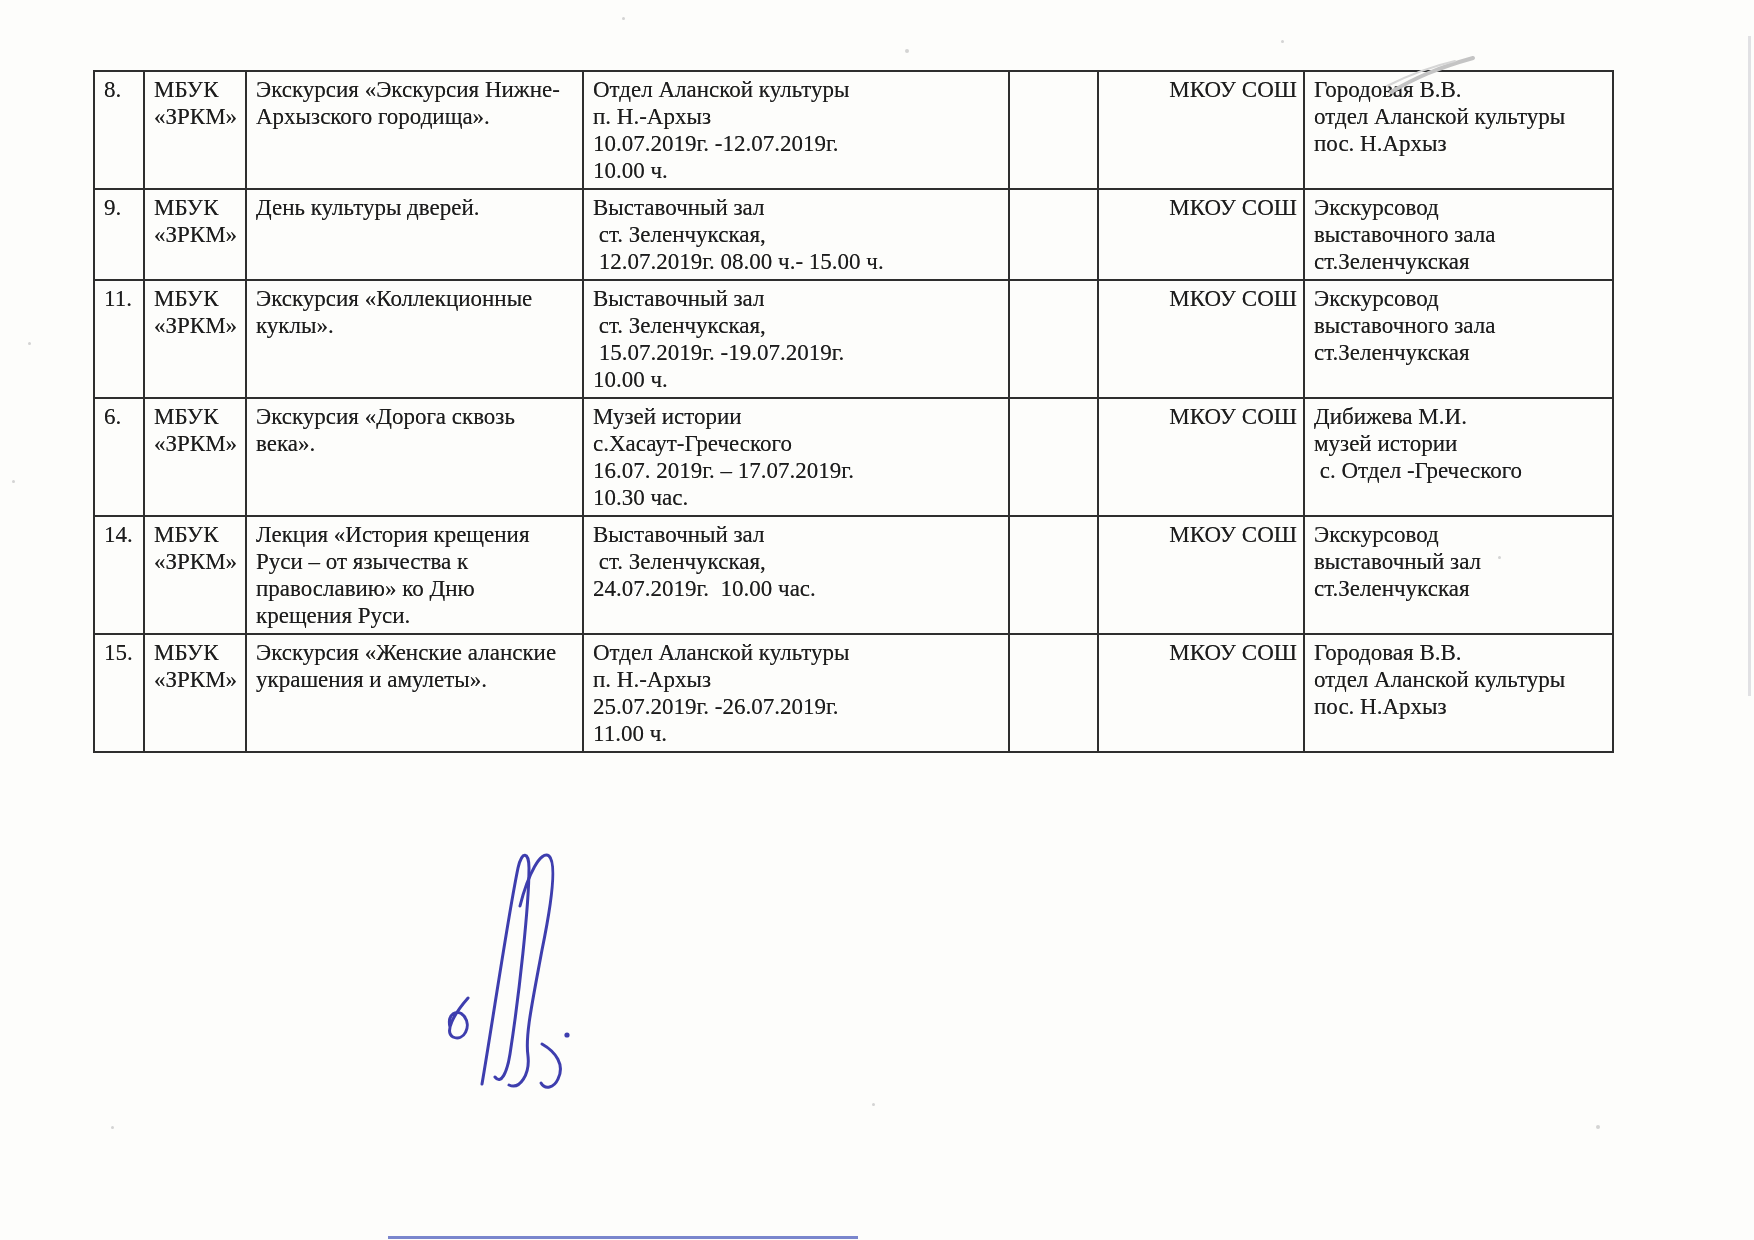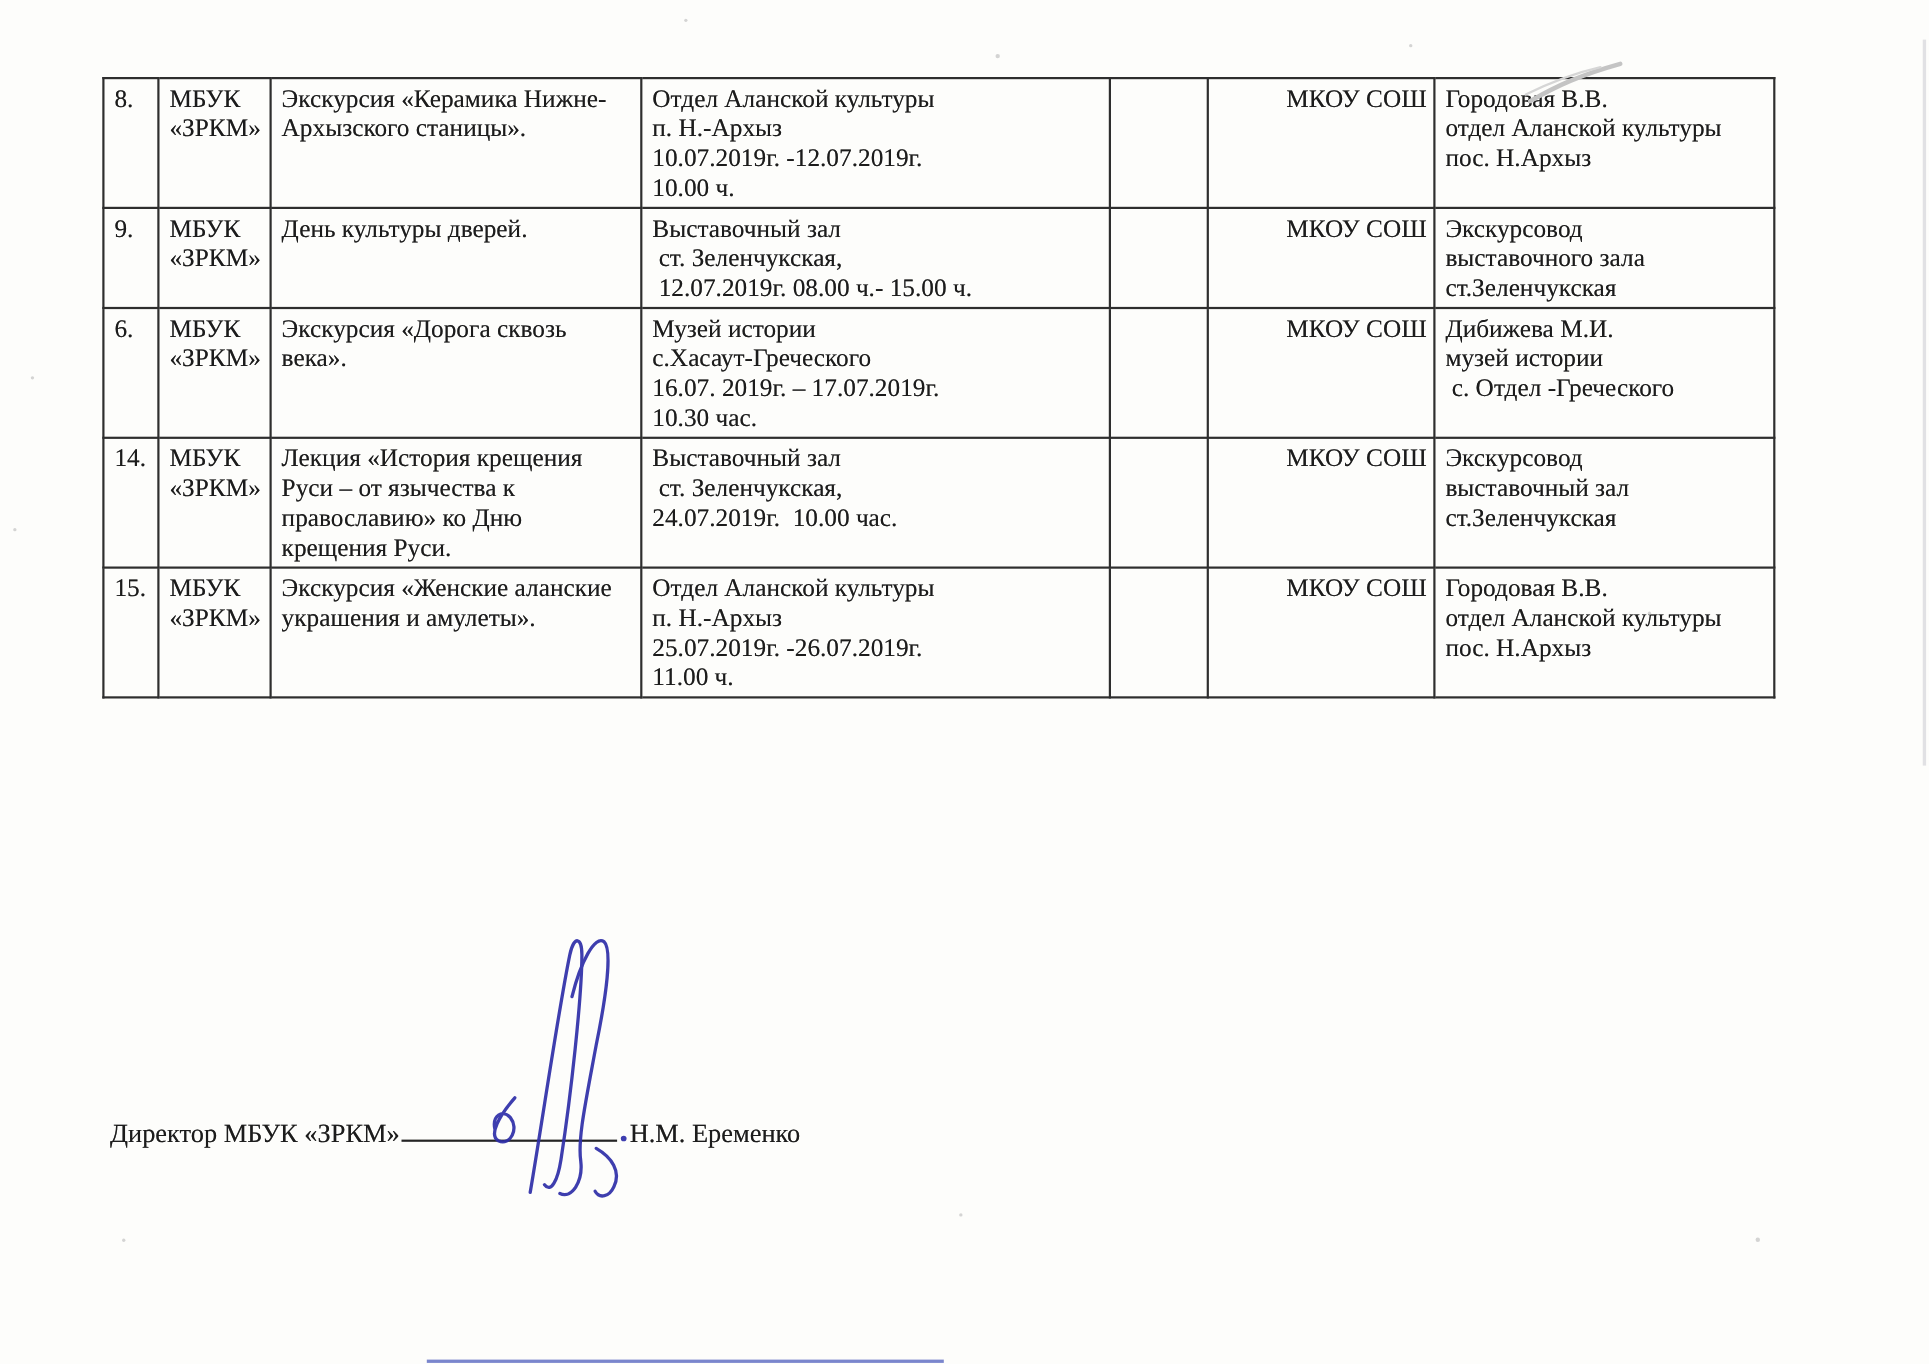--- a/index.html
+++ b/index.html
@@ -75,39 +75,54 @@
       <col style="width:426px">
       <col style="width:89px">
       <col style="width:206px">
       <col style="width:309px">
     </colgroup>
     <tbody>
         <tr>
           <td class="c-num">8.</td>
           <td class="c-org">МБУК
 «ЗРКМ»</td>
-          <td class="c-event">Экскурсия «Керамика Нижне-Архызского станицы».</td>
+          <td class="c-event">Экскурсия «Экскурсия Нижне-Архызского городища».</td>
           <td class="c-venue">Отдел Аланской культуры
 п. Н.-Архыз
 10.07.2019г. -12.07.2019г.
 10.00 ч.</td>
           <td class="c-note"></td>
           <td class="c-audience">МКОУ СОШ</td>
           <td class="c-responsible">Городовая В.В.
 отдел Аланской культуры
 пос. Н.Архыз</td>
         </tr>
         <tr>
           <td class="c-num">9.</td>
           <td class="c-org">МБУК
 «ЗРКМ»</td>
           <td class="c-event">День культуры дверей.</td>
           <td class="c-venue">Выставочный зал
  ст. Зеленчукская,
  12.07.2019г. 08.00 ч.- 15.00 ч.</td>
+          <td class="c-note"></td>
+          <td class="c-audience">МКОУ СОШ</td>
+          <td class="c-responsible">Экскурсовод
+выставочного зала
+ст.Зеленчукская</td>
+        </tr>
+        <tr>
+          <td class="c-num">11.</td>
+          <td class="c-org">МБУК
+«ЗРКМ»</td>
+          <td class="c-event">Экскурсия «Коллекционные куклы».</td>
+          <td class="c-venue">Выставочный зал
+ ст. Зеленчукская,
+ 15.07.2019г. -19.07.2019г.
+10.00 ч.</td>
           <td class="c-note"></td>
           <td class="c-audience">МКОУ СОШ</td>
           <td class="c-responsible">Экскурсовод
 выставочного зала
 ст.Зеленчукская</td>
         </tr>
         <tr>
           <td class="c-num">6.</td>
           <td class="c-org">МБУК
 «ЗРКМ»</td>
@@ -152,23 +167,20 @@
 пос. Н.Архыз</td>
         </tr>
       </tbody>
   </table>
 
   <svg class="pencil-svg" width="95" height="45" viewBox="0 0 95 45">
     <path d="M6,40 C30,26 52,16 88,6" fill="none" stroke="var(--pencil)" stroke-width="4" stroke-linecap="round"></path>
     <path d="M2,34 C26,22 48,14 70,9" fill="none" stroke="#d6d6d6" stroke-width="2" stroke-linecap="round"></path>
   </svg>
 
-  <div class="footer">
-    <span class="f-title">Директор МБУК «ЗРКМ»</span><span class="f-line"></span><span class="f-name">Н.М. Еременко</span>
-  </div>
 
   <svg class="sig-svg" width="210" height="250" viewBox="0 0 210 250">
     <g fill="none" stroke="var(--sig)" stroke-width="3" stroke-linecap="round" opacity="0.92">
       <path d="M44,152 C30,168 20,186 29,191 C40,196 48,180 40,170 C33,162 23,168 26,181"></path>
       <path d="M58,238 C68,180 84,70 94,22 C98,4 105,6 105,22 C105,60 95,150 86,208 C83,227 77,239 71,231"></path>
       <path d="M96,60 C104,28 117,4 125,10 C133,17 127,60 118,104 C108,158 101,190 104,210 C106,228 96,244 85,239"></path>
       <path d="M118,198 C132,206 141,219 134,233 C130,242 121,244 117,237"></path>
     </g>
     <circle cx="143" cy="189" r="2.6" fill="var(--sig)" opacity="0.92"></circle>
   </svg>

